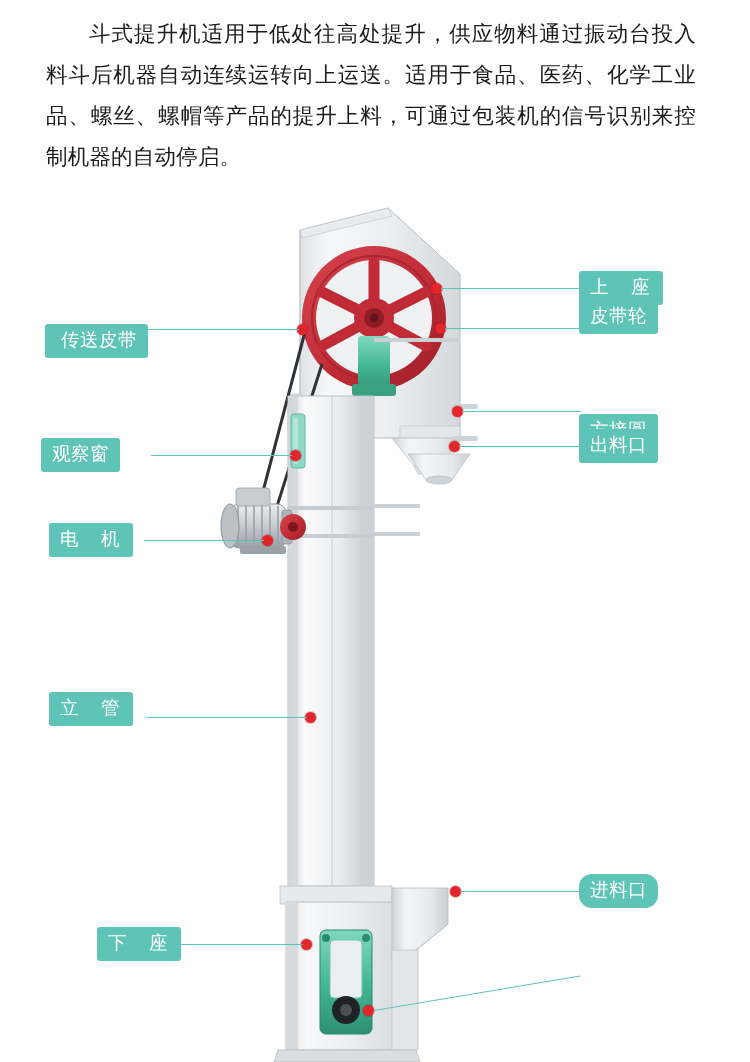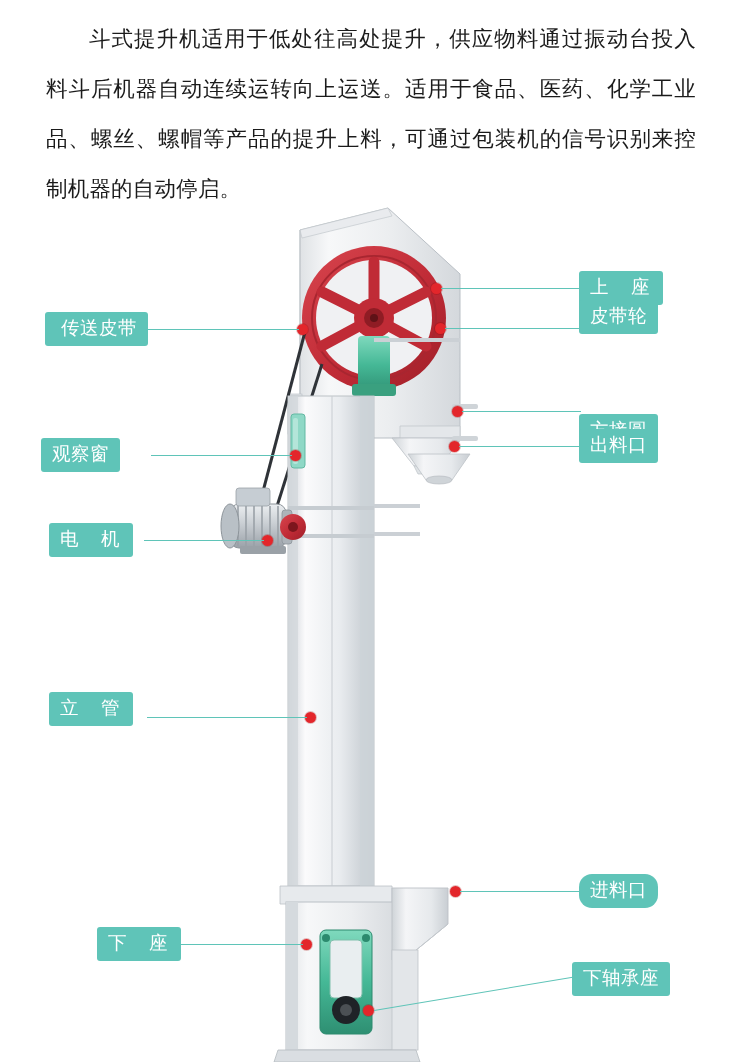--- a/index.html
+++ b/index.html
@@ -14,21 +14,21 @@
   }
 
   
   #description {
     position: absolute;
     left: 0;
     top: 0;
     width: 742px;
     padding: 14px 46px 0 46px;
     font-size: 21.5px;
-    line-height: 50px;
+    line-height: 41px;
     color: #1b1b1b;
     text-align: justify;
     text-indent: 2em;
     letter-spacing: 0.2px;
   }
 
   
   #stage {
     position: absolute;
     left: 0;
@@ -228,25 +228,24 @@
   <div class="dot" style="left:449px; top:253px;"></div>
   <div class="leader" style="left:459px; top:258px; width:122px;"></div>
   <div class="label nospace" style="left:579px; top:241px;">出料口</div>
 
   <div class="dot" style="left:450px; top:698px;"></div>
   <div class="leader" style="left:460px; top:703px; width:121px;"></div>
   <div class="label nospace" style="left:579px; top:686px;border-radius:13px;">进料口</div>
 
   <div class="dot" style="left:363px; top:817px;"></div>
   <div class="leader slant" style="left:374px; top:822px; width:209px; transform:rotate(-9.5deg);"></div>
-  <div class="label nospace" style="left:572px; top:774px;">下轴承座</div>
 
   <div class="dot" style="left:297px; top:136px;"></div>
   <div class="leader" style="left:147px; top:141px; width:152px;"></div>
-  <div class="label nospace" style="left:45px; top:124px;padding-left:16px;">传送皮带</div>
+  <div class="label nospace" style="left:45px; top:136px;padding-left:16px;">传送皮带</div>
 
   <div class="dot" style="left:290px; top:262px;"></div>
   <div class="leader" style="left:151px; top:267px; width:141px;"></div>
   <div class="label nospace" style="left:41px; top:250px;">观察窗</div>
 
   <div class="dot" style="left:262px; top:347px;"></div>
   <div class="leader" style="left:144px; top:352px; width:120px;"></div>
   <div class="label" style="left:49px; top:335px;text-align:right;">电　机</div>
 
   <div class="dot" style="left:305px; top:524px;"></div>

